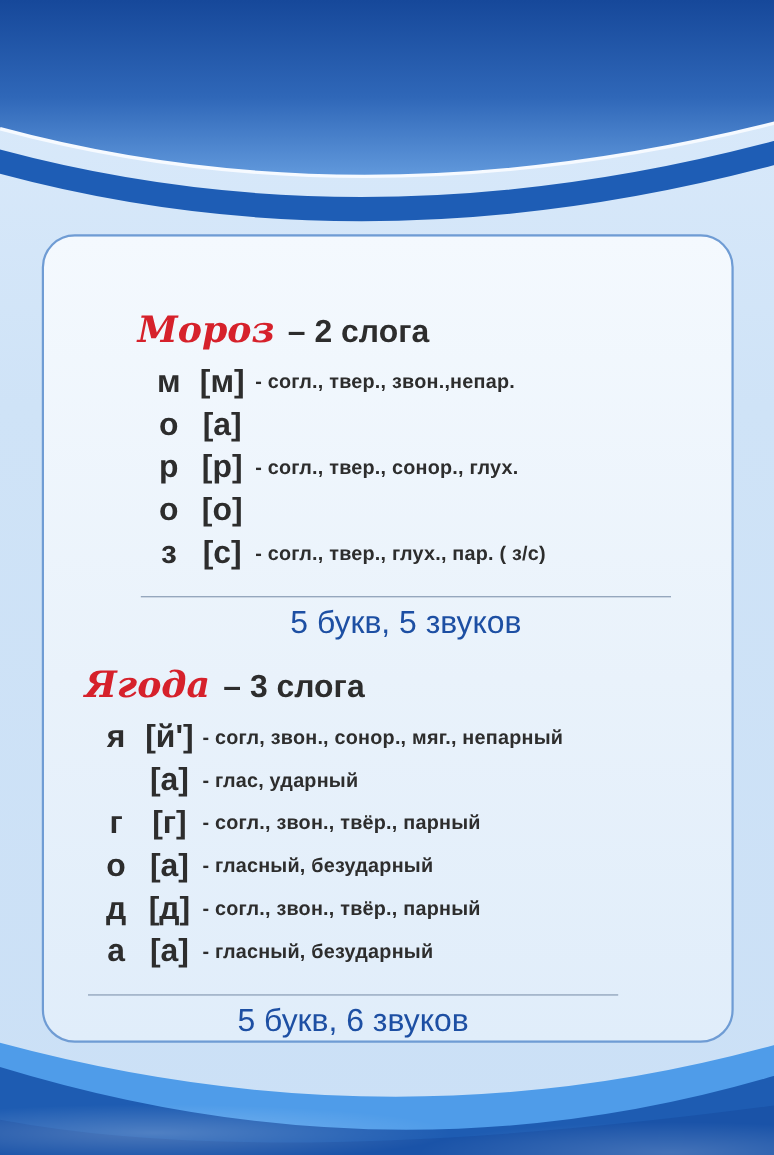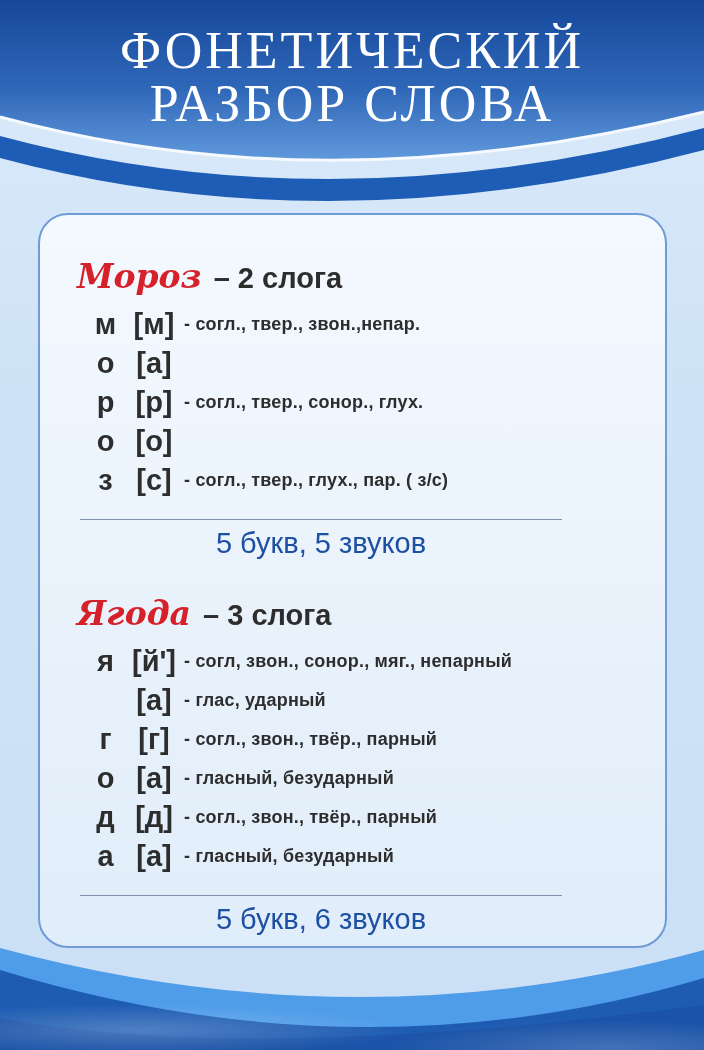--- a/index.html
+++ b/index.html
@@ -14,22 +14,22 @@
     position:absolute;top:24px;left:0;width:704px;text-align:center;
     font-family:"Liberation Serif",serif;font-weight:400;color:#ffffff;
     font-size:52px;line-height:53px;letter-spacing:3px;
   }
   
   .card{
     position:absolute;left:38px;top:213px;width:629px;height:735px;
     box-sizing:border-box;border:2px solid #6f9cd4;border-radius:30px;
     background:linear-gradient(180deg,#f4f9fe 0%,#e9f2fb 55%,#e0edfa 100%);
   }
-  .section1{padding-top:42px;}
-  .section2{margin-top:36px;}
+  .section1{padding-top:65px;margin-left:48px;}
+  .section2{margin-top:22px;}
   .word-heading{
     height:40px;line-height:40px;padding-left:37px;white-space:nowrap;
   }
   .word-red{
     font-family:"DejaVu Serif",serif;font-style:italic;font-weight:bold;
     font-size:33px;color:#d6212b;
   }
   .syllables{
     font-size:29px;font-weight:bold;color:#2d2d2d;margin-left:12px;
   }
@@ -66,24 +66,20 @@
         <stop offset="0%" stop-color="#16489a"></stop>
         <stop offset="55%" stop-color="#2f67b8"></stop>
         <stop offset="100%" stop-color="#6199dc"></stop>
       </linearGradient>
     </defs>
     <path d="M0,0 H704 V112 Q330,206 0,117 Z" fill="url(#hdr)"></path>
     <path d="M0,117 Q330,206 704,112" fill="none" stroke="#f6faff" stroke-width="3"></path>
     <path d="M0,136 Q335,226 704,128 L704,150 Q335,248 0,158 Z" fill="#1e5db5"></path>
   </svg>
 
-  <div class="header-title">
-    <div>ФОНЕТИЧЕСКИЙ</div>
-    <div>РАЗБОР СЛОВА</div>
-  </div>
 
   <div class="card">
 
     <section class="section1">
       <div class="word-heading">
         <span class="word-red">Мороз</span><span class="syllables">– 2 слога</span>
       </div>
       <div class="rows">
           <div class="phon-row">
             <span class="letter-cell">м</span>

